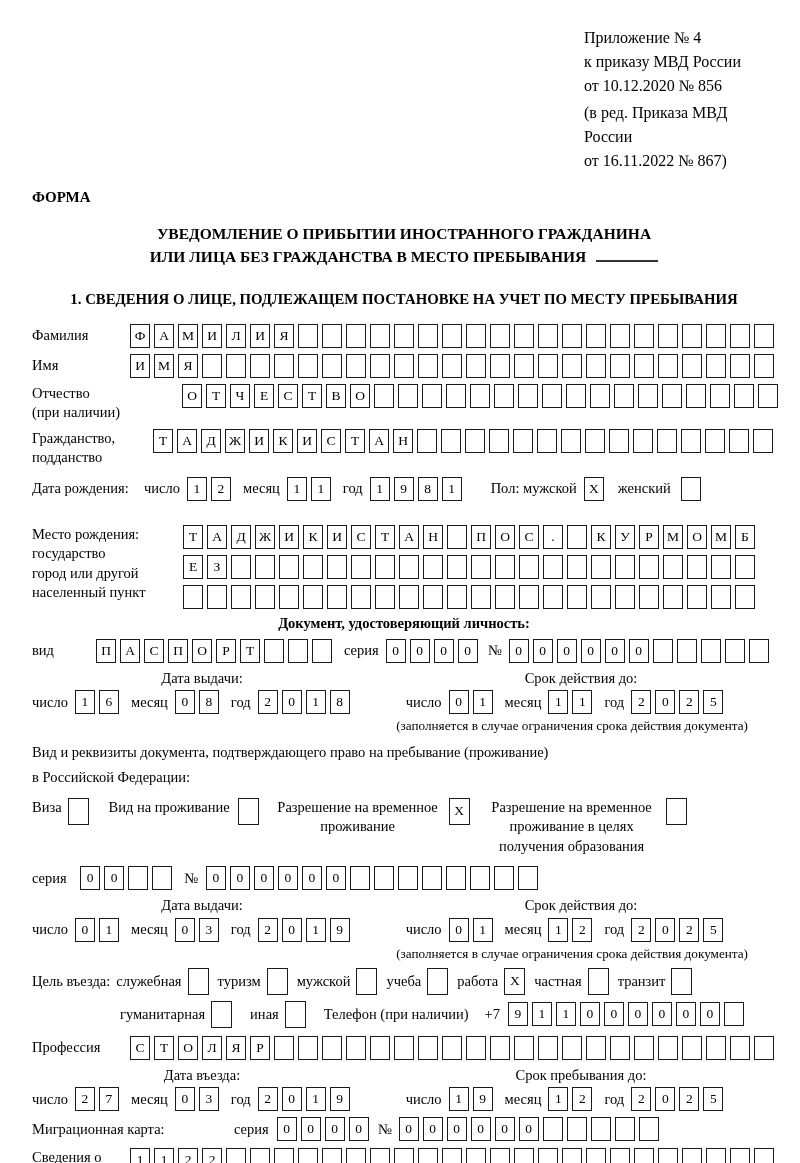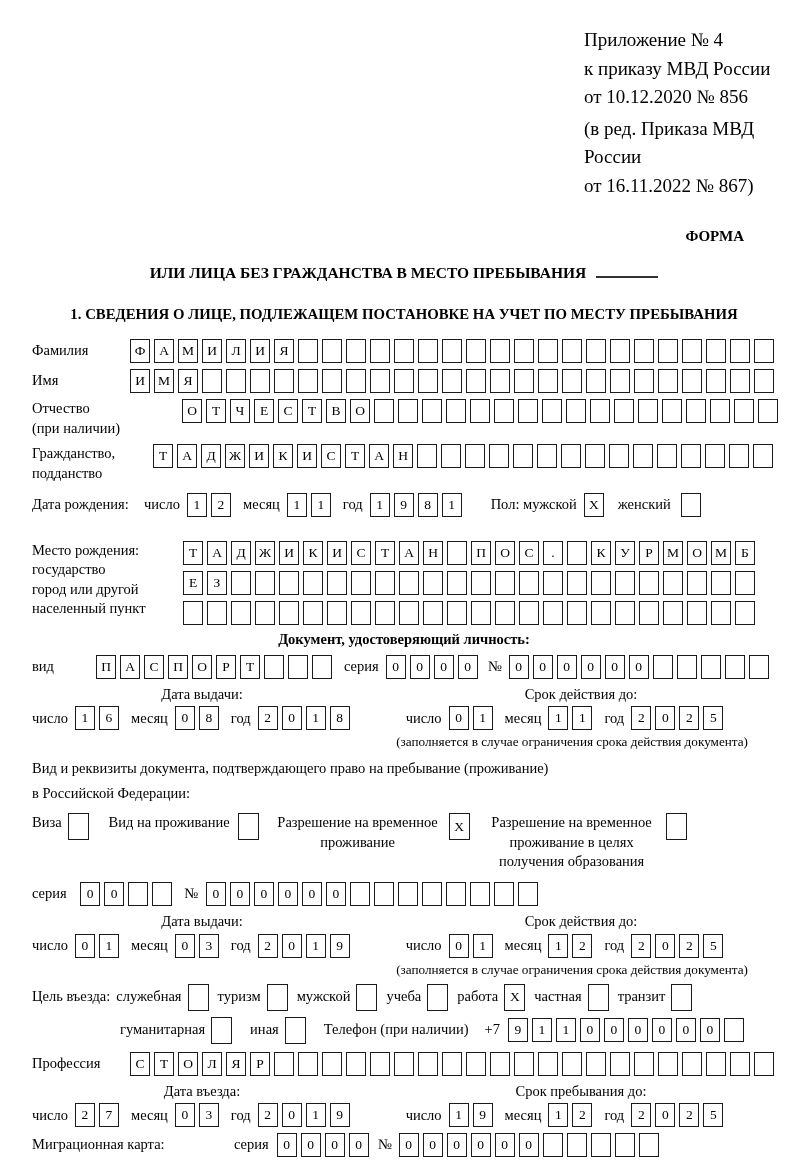--- a/index.html
+++ b/index.html
@@ -14,22 +14,22 @@
   .cells{display:flex;gap:4px;flex:none;}
   .cell{box-sizing:border-box;width:20px;height:24px;border:1.8px solid #1b1b1b;
         display:flex;align-items:center;justify-content:center;
         font-size:13.5px;flex:none;background:#fff;}
   .chk .cell{width:21px;height:27px;}
   .dgroup{display:flex;align-items:center;flex:none;}
   .dgroup .dlab{font-size:14.5px;margin-right:7px;}
   .dgroup .cells{margin-right:12px;}
   .colcells{display:flex;flex-direction:column;gap:6px;}
   .note{font-size:13.2px;text-align:right;padding-right:28px;margin:-2px 0 6px 0;}
-  .appendix{margin-left:auto;width:192px;font-size:19px;line-height:1.5;}
-  .forma{text-align:right;padding-right:32px;font-size:15px;margin-top:28px;}
+  .appendix{margin-left:auto;width:192px;font-size:16px;line-height:1.5;}
+  .forma{text-align:left;padding-right:32px;font-size:15px;margin-top:16px;}
   .title{text-align:center;font-size:15.5px;line-height:1.5;margin-top:16px;}
   .title-blank{display:inline-block;width:62px;border-bottom:2px solid #333;
                height:14px;margin-left:10px;vertical-align:baseline;}
   .sect{font-size:14.8px;text-align:center;margin:22px 0 16px 0;}
   .opt{display:flex;align-items:center;margin-right:9px;}
   .opt .lbl{margin-right:6px;}
   .docheading{text-align:center;font-size:14.5px;margin:4px 0 7px 0;}
   .hdrow{display:flex;margin:2px 0 2px 0;}
 </style>
 </head>
@@ -39,20 +39,21 @@
 
   <div class="appendix pre">Приложение № 4
 к приказу МВД России
 от 10.12.2020 № 856</div>
   <div class="appendix pre" style="margin-top:3px">(в ред. Приказа МВД России
 от 16.11.2022 № 867)</div>
 
   <div class="forma b">ФОРМА</div>
 
   <div class="title b">
+    <div>УВЕДОМЛЕНИЕ О ПРИБЫТИИ ИНОСТРАННОГО ГРАЖДАНИНА</div>
     <div><span>ИЛИ ЛИЦА БЕЗ ГРАЖДАНСТВА В МЕСТО ПРЕБЫВАНИЯ</span><span class="title-blank"></span></div>
   </div>
 
   <div class="sect b">1. СВЕДЕНИЯ О ЛИЦЕ, ПОДЛЕЖАЩЕМ ПОСТАНОВКЕ НА УЧЕТ ПО МЕСТУ ПРЕБЫВАНИЯ</div>
 
   <div class="frow">
     <span class="lbl" style="width:98px;flex:none">Фамилия</span>
     <span class="cells">
         <span class="cell">Ф</span>
         <span class="cell">А</span>

